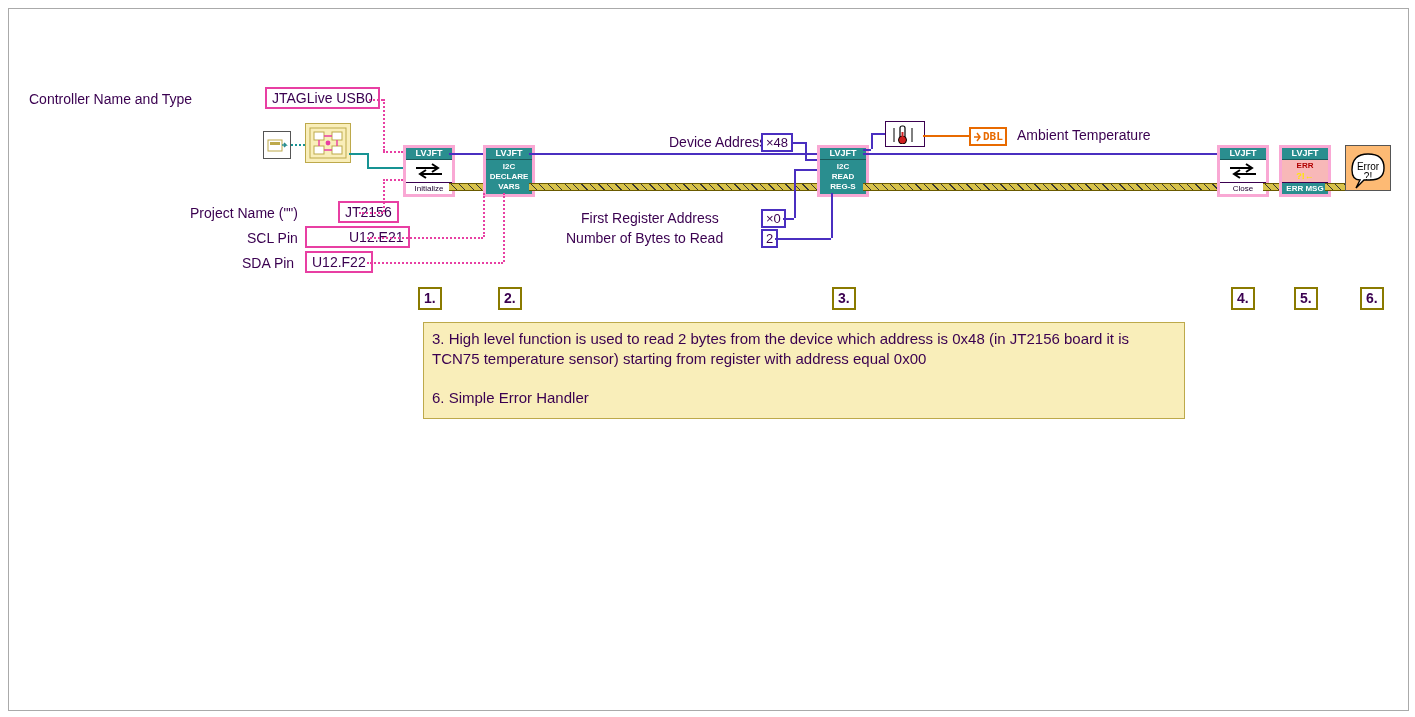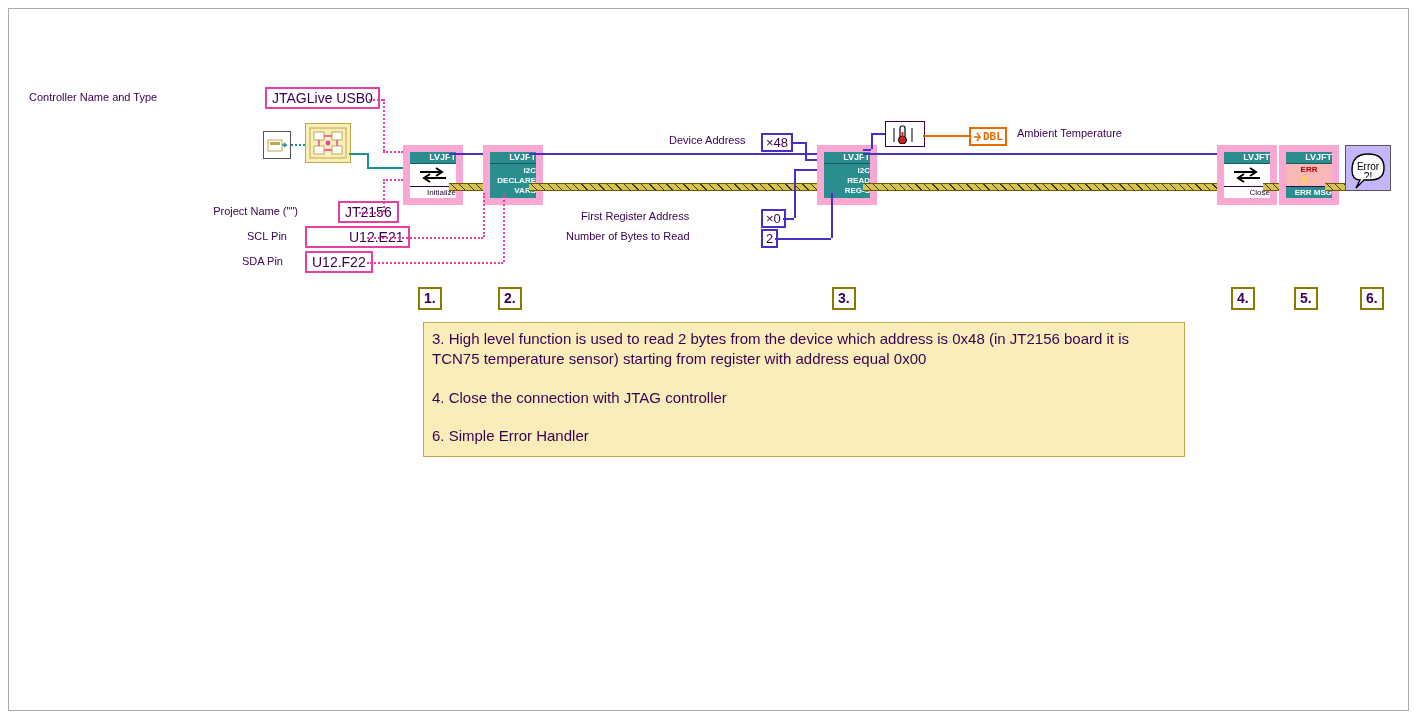--- a/index.html
+++ b/index.html
@@ -17,21 +17,21 @@
     left: 8px;
     top: 8px;
     width: 1399px;
     height: 701px;
     border: 1px solid #aaa;
     background: #fff;
   }
   .abs { position: absolute; }
 
   
-  .label { color: #3a0050; font-size: 11px; white-space: nowrap; }
+  .label { color: #3a0050; font-size: 14px; white-space: nowrap; }
 
   
   .strbox {
     border: 2px solid #e83fa3;
     background: #fff;
     padding: 1px 5px;
     color: #3a0050;
     font-size: 14px;
     white-space: nowrap;
   }
@@ -44,23 +44,23 @@
     color: #3a0050;
     font-size: 13px;
     white-space: nowrap;
     display: inline-block;
     line-height: 15px;
   }
 
   
   .lvjft {
     width: 46px;
-    border: 7px solid #f9a8d4;
+    border: 3px solid #f9a8d4;
     background: #1d4ed8;
-    text-align: right;
+    text-align: center;
   }
   .lvjft .hdr {
     background: #2a8e8f;
     color: #fff;
     font-size: 9px;
     font-weight: bold;
     height: 11px;
     line-height: 11px;
     border-bottom: 1px solid #1a5a5a;
   }
@@ -129,21 +129,21 @@
     background: #fff;
     display:flex;align-items:center;gap:2px;
     height:15px;
   }
 
   
   .errh {
     width: 44px;
     height: 44px;
     border: 1px solid #555;
-    background: #c4b5fd;
+    background: #fdba74;
   }
 
   
   .mwire-h {
     border-top: 2px dotted #e83fa3;
     height: 0;
   }
   .mwire-v {
     border-left: 2px dotted #e83fa3;
     width: 0;
@@ -343,17 +343,16 @@
 
   <div class="abs step" style="left:409px;top:278px;">1.</div>
   <div class="abs step" style="left:489px;top:278px;">2.</div>
   <div class="abs step" style="left:823px;top:278px;">3.</div>
   <div class="abs step" style="left:1222px;top:278px;">4.</div>
   <div class="abs step" style="left:1285px;top:278px;">5.</div>
   <div class="abs step" style="left:1351px;top:278px;">6.</div>
 
   <div class="abs notes" style="left:414px;top:313px;">
     <p>3. High level function is used to read 2 bytes from the device which address is 0x48 (in JT2156 board it is TCN75 temperature sensor) starting from register with address equal 0x00</p>
-    <p>4. Close the connection with JTAG controller</p>
     <p>6. Simple Error Handler</p>
   </div>
 
 </div>
 
 </body></html>

